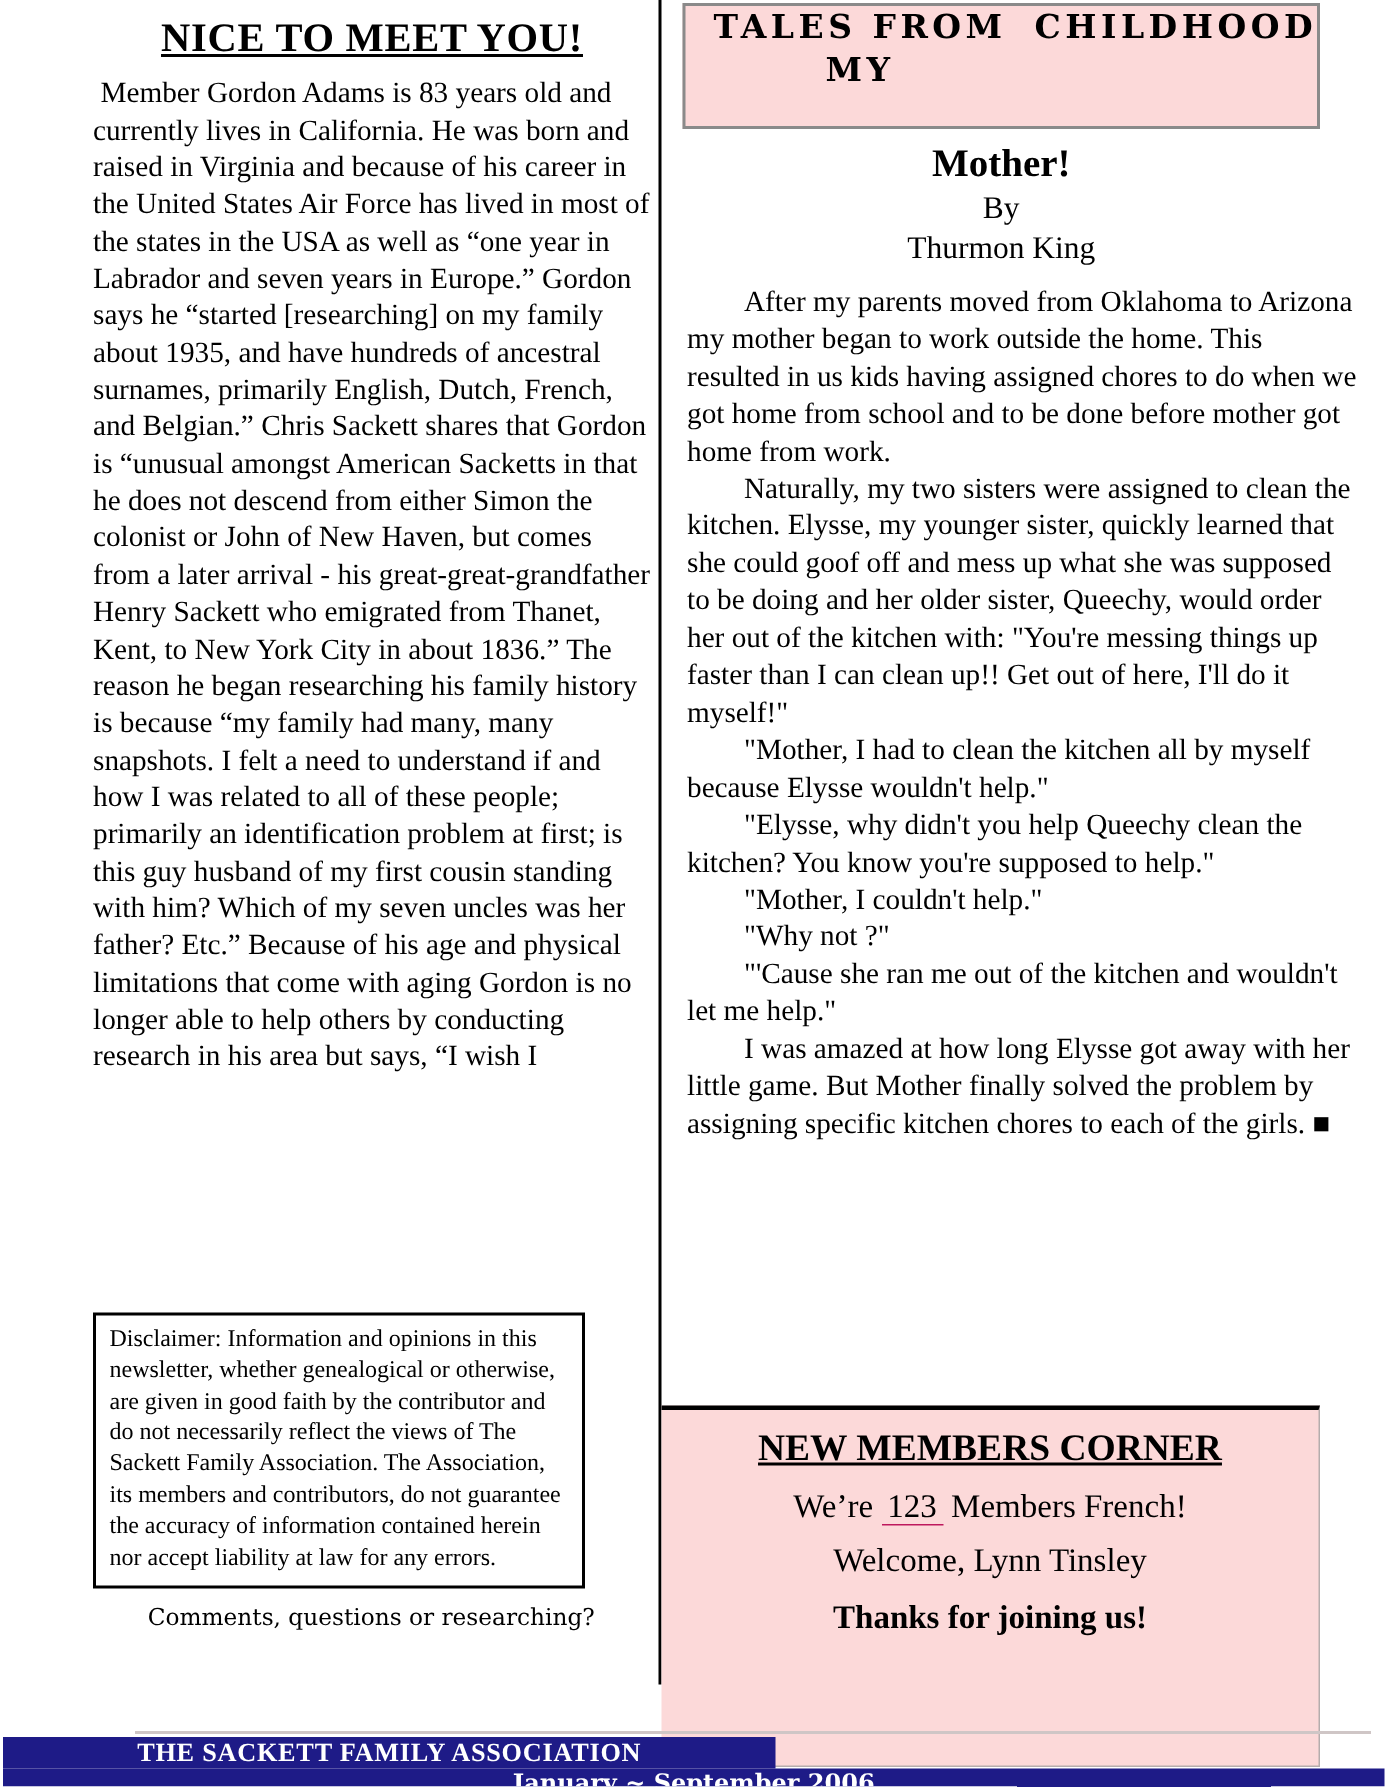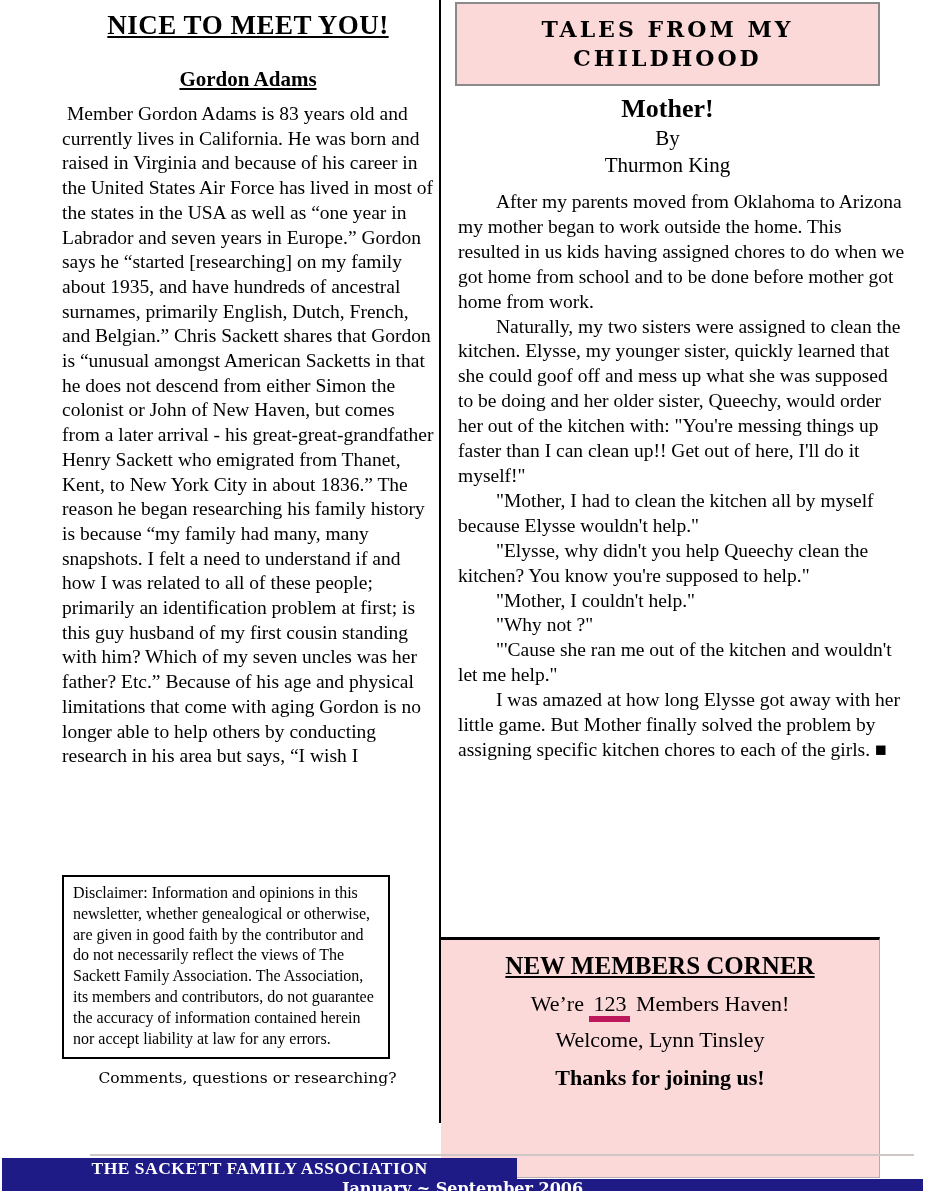--- a/index.html
+++ b/index.html
@@ -33,41 +33,41 @@
     position:absolute;left:62px;top:1066px;width:371px;text-align:center;
     font-family:"DejaVu Serif", serif;font-size:15.5px;line-height:24px;
   }
   .email-link{text-decoration:underline;color:#000;}
   
   .col-divider{position:absolute;left:439px;top:0;width:2px;height:1123px;background:#000;}
   
   .tales-box{
     position:absolute;left:455px;top:2px;width:425px;height:84px;box-sizing:border-box;
     background:#fcd9d9;border:2px solid #8a8a8a;
-    display:flex;flex-direction:column;justify-content:center;
+    display:flex;flex-direction:row;justify-content:center;
     text-align:center;
     font-family:"DejaVu Serif", serif;font-weight:bold;font-size:22px;
     letter-spacing:3px;line-height:29px;
   }
   .story-header{position:absolute;left:455px;top:94px;width:425px;text-align:center;}
   .story-title{font-weight:bold;font-size:26px;margin:0;}
   .story-by{font-size:21px;margin:2px 0 0 0;}
   .story-author{font-size:21px;margin:2px 0 0 0;}
   .story-body{position:absolute;left:458px;top:190px;width:448px;}
   .story-body p{margin:0;font-size:19.5px;line-height:24.9px;text-indent:38px;}
   
   .new-members-box{
     position:absolute;left:441px;top:937px;width:439px;height:241px;box-sizing:border-box;
     background:#fcd9d9;
     border-top:3px solid #000;border-right:1px solid #b5adad;border-bottom:1px solid #b5adad;
     text-align:center;
   }
   .nm-title{font-weight:bold;font-size:25px;margin:12px 0 0 0;text-decoration:underline;}
   .nm-line1{font-size:22px;margin:11px 0 0 0;}
-  .nm-number{border-bottom:6px solid #be185d;padding:0 4px;}
+  .nm-number{border-bottom:1px solid #be185d;padding:0 4px;}
   .nm-line2{font-size:22px;margin:10px 0 0 0;}
   .nm-line3{font-size:22px;font-weight:bold;margin:12px 0 0 0;}
   
   .footer-hairline{position:absolute;left:90px;top:1154px;width:824px;height:2px;background:#cfc6c6;}
   .footer{
     position:absolute;left:2px;top:1158px;width:921px;height:28px;
     display:flex;align-items:stretch;flex-direction:column;
   }
   .footer .seg{
     background:#1e1b87;color:#fff;display:flex;align-items:center;justify-content:center;
@@ -78,21 +78,20 @@
   .seg-gap2{width:11px;background:#fff;}
   .seg-page{width:57px;font-family:"DejaVu Serif", serif;font-weight:bold;font-size:17px;}
 </style>
 </head>
 <body>
 
 <div class="page">
 
   <div class="left-col">
     <h1 class="left-title">NICE TO MEET YOU!</h1>
-    <h2 class="left-subtitle">Gordon Adams</h2>
     <p class="left-body">Member Gordon Adams is 83 years old and currently lives in California. He was born and raised in Virginia and because of his career in the United States Air Force has lived in most of the states in the USA as well as “one year in Labrador and seven years in Europe.” Gordon says he “started [researching] on my family about 1935, and have hundreds of ancestral surnames, primarily English, Dutch, French, and Belgian.”  Chris Sackett shares that Gordon is “unusual amongst American Sacketts in that he does not descend from either Simon the colonist or John of New Haven, but comes from a later arrival - his great-great-grandfather Henry Sackett who emigrated from Thanet, Kent, to New York City in about 1836.” The reason he began researching his family history is because “my family had many, many snapshots. I felt a need to understand if and how I was related to all of these people; primarily an identification problem at first; is this guy husband of my first cousin standing with him? Which of my seven uncles was her father? Etc.” Because of his age and physical limitations that come with aging Gordon is no longer able to help others by conducting research in his area but says, “I wish I</p>
   </div>
 
   <div class="disclaimer-box">
     <span>Disclaimer: Information and opinions in this newsletter, whether genealogical or otherwise, are given in good faith by the contributor and do not necessarily reflect the views of The Sackett Family Association. The Association, its members and contributors, do not guarantee the accuracy of information contained herein nor accept liability at law for any errors.</span>
   </div>
 
   <div class="comments-block">
     <div>Comments, questions or researching?</div>
   </div>
@@ -116,21 +115,21 @@
     <p>"Mother, I had to clean the kitchen all by myself because Elysse wouldn't help."</p>
     <p>"Elysse, why didn't you help Queechy clean the kitchen? You know you're supposed to help."</p>
     <p>"Mother, I couldn't help."</p>
     <p>"Why not ?"</p>
     <p>"'Cause she ran me out of the kitchen and wouldn't let me help."</p>
     <p>I was amazed at how long Elysse got away with her little game. But Mother finally solved the problem by assigning specific kitchen chores to each of the girls. ■</p>
   </div>
 
   <div class="new-members-box">
     <div class="nm-title">NEW MEMBERS CORNER</div>
-    <div class="nm-line1"><span>We’re </span><span class="nm-number">123</span><span> Members Haven!</span></div>
+    <div class="nm-line1"><span>We’re </span><span class="nm-number">123</span><span> Members French!</span></div>
     <div class="nm-line2">Welcome, Lynn Tinsley</div>
     <div class="nm-line3">Thanks for joining us!</div>
   </div>
 
   <div class="footer-hairline"></div>
   <div class="footer">
     <div class="seg seg-association">THE SACKETT FAMILY ASSOCIATION</div>
     <div class="seg-gap1"></div>
     <div class="seg seg-date">January ~ September 2006</div>
     <div class="seg-gap2"></div>

